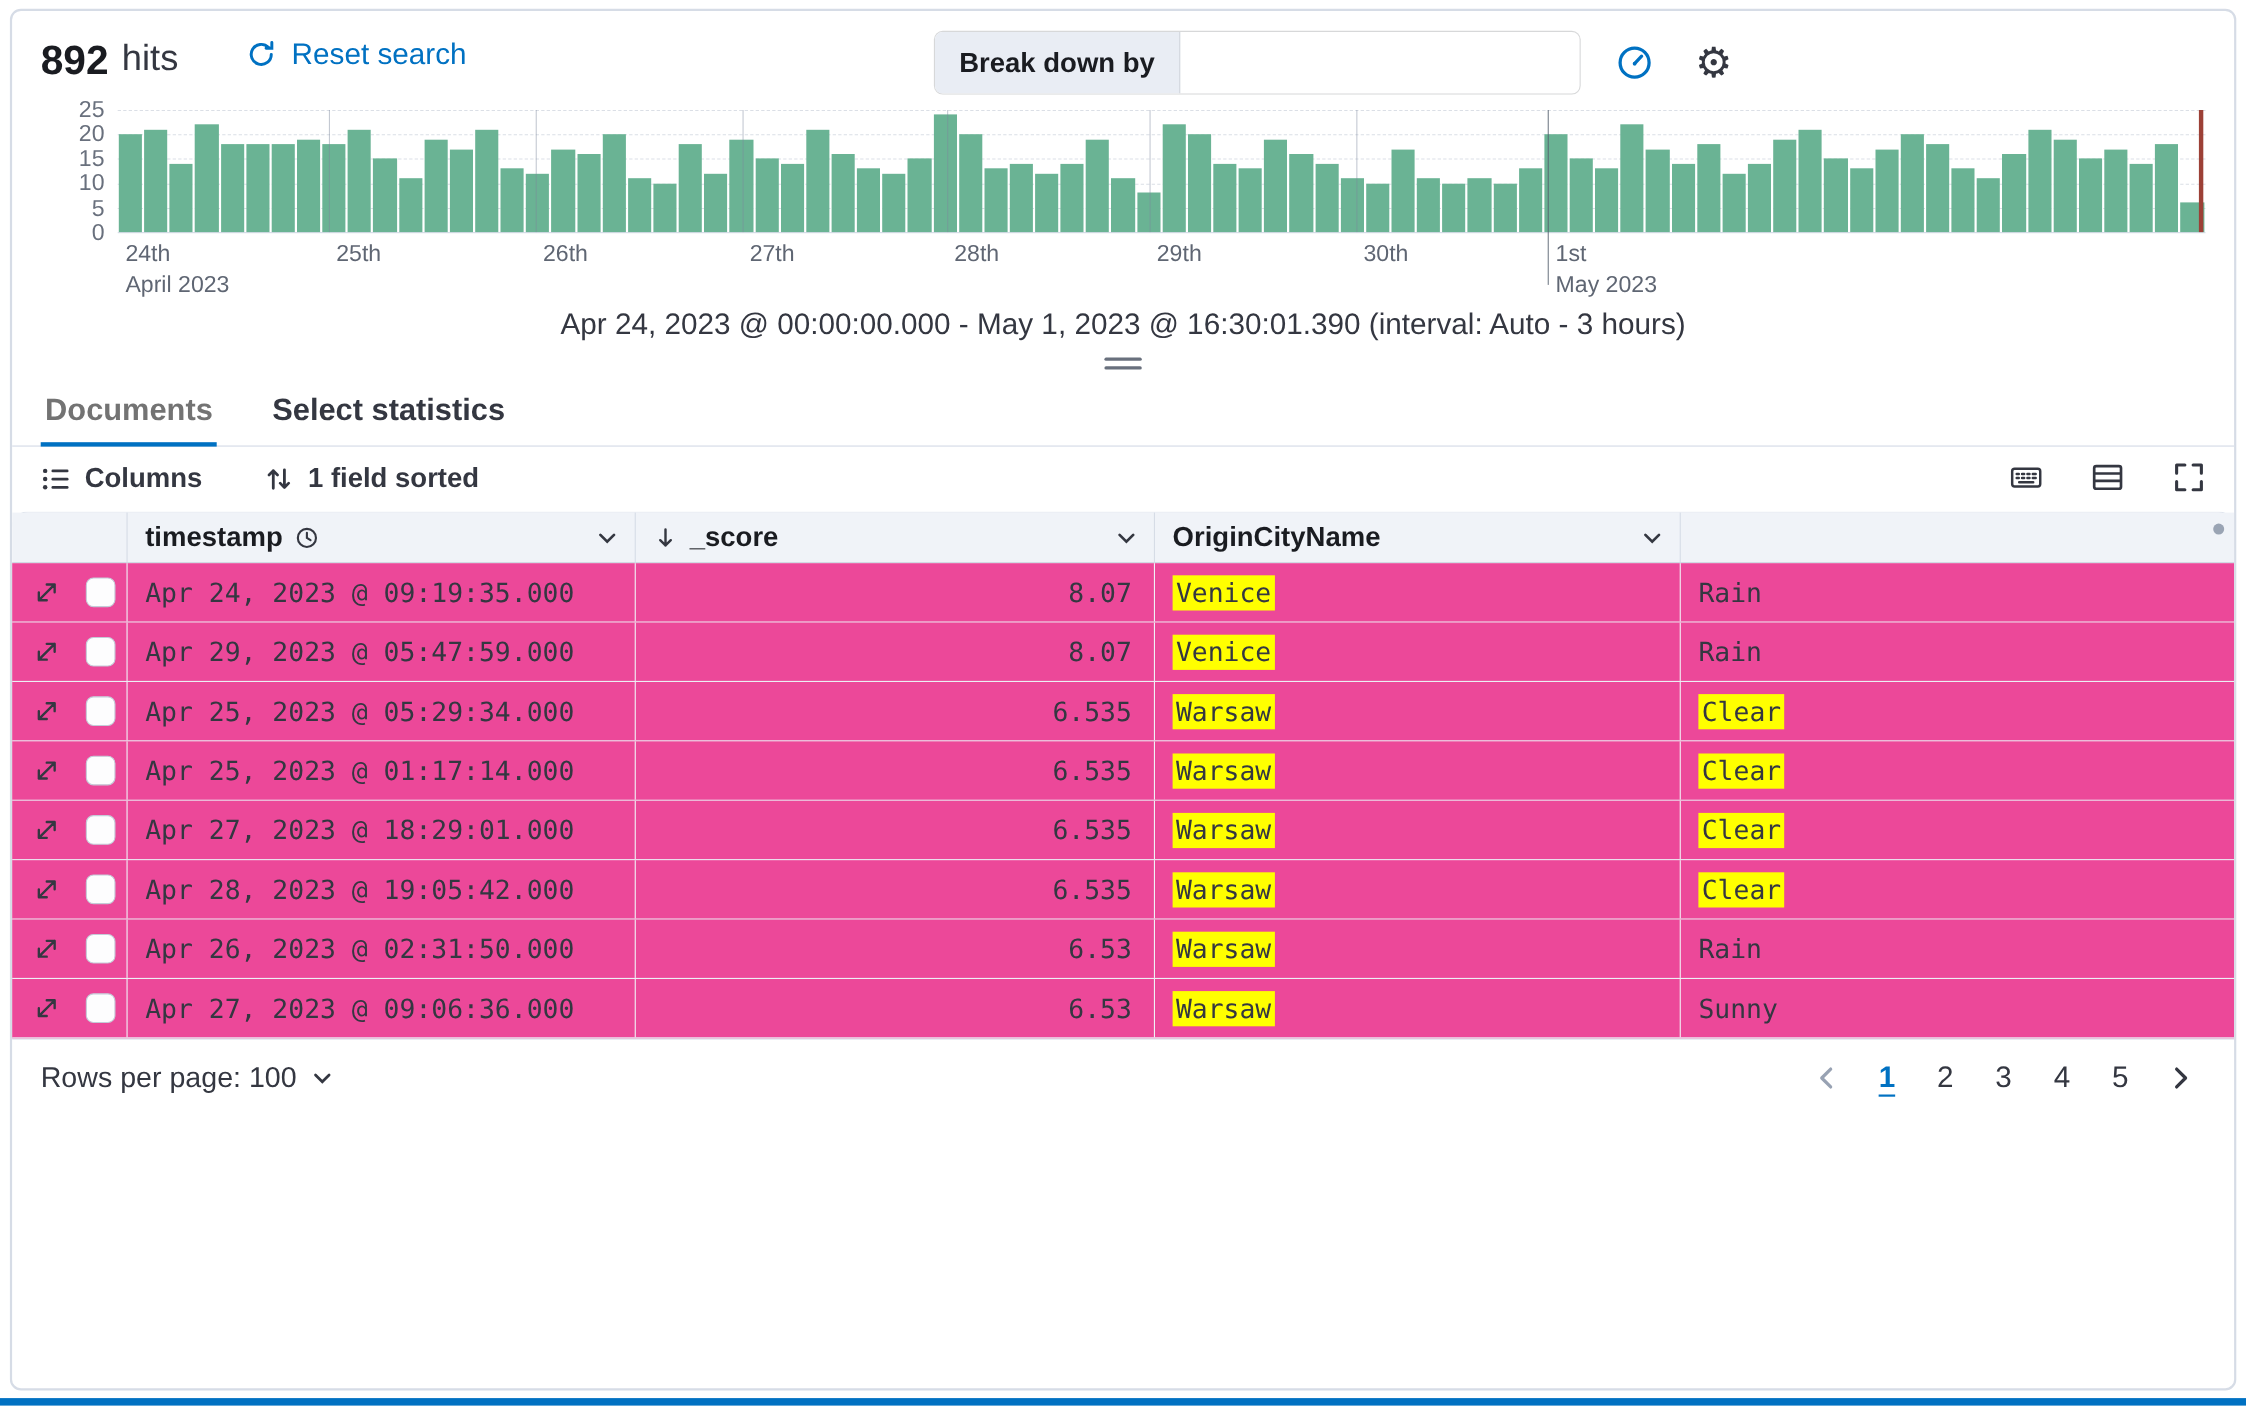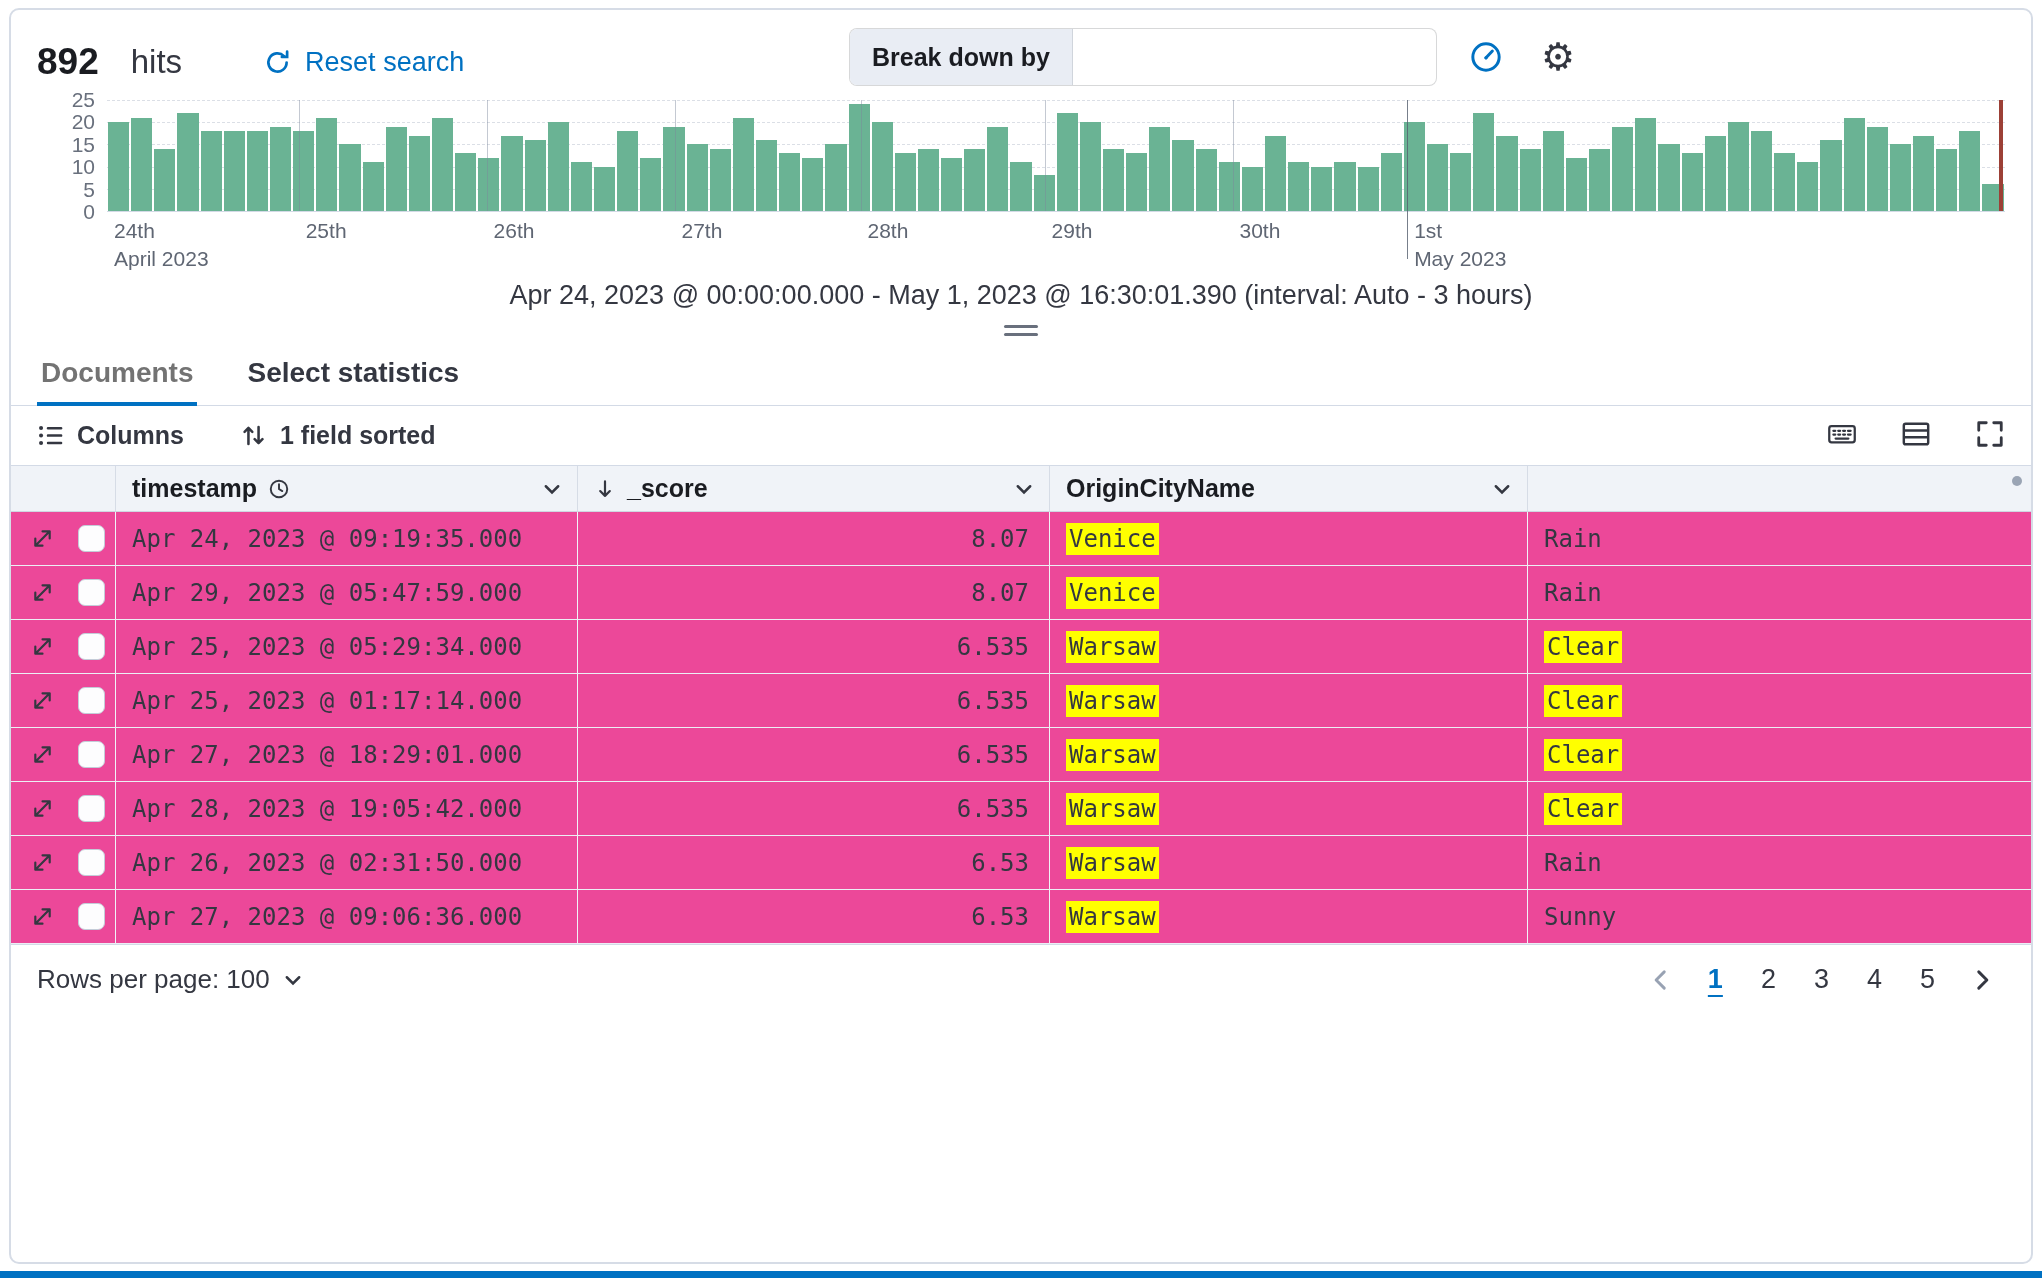--- a/index.html
+++ b/index.html
@@ -23,24 +23,23 @@
     overflow: hidden;
   }
   .bottom-accent {
     position: absolute; left: 0; right: 0; bottom: 0; height: 7px;
     background: #0071c2;
   }
 
   
   .top-bar {
     position: relative;
-    display: flex; align-items: center;
+    display: flex; align-items: flex-start;
     padding: 24px 26px 8px 26px;
     height: 88px;
-    gap: 20px;
   }
   .hits-count { font-size: 37px; font-weight: 700; color: #1a1c21; }
   .hits-label { font-size: 33px; font-weight: 400; color: #343741; margin-left: 12px; }
   .reset-search {
     margin-left: 62px;
     display: flex; align-items: center; gap: 14px;
     color: #0071c2; font-size: 27px; font-weight: 500;
   }
   .reset-search svg { width: 27px; height: 27px; }
 
@@ -118,21 +117,21 @@
   .tab.active::after { content: ''; position: absolute; left: 0; right: 0; bottom: -1px; height: 4px; background: #0071c2; }
 
   
   .toolbar { display: flex; align-items: center; padding: 13px 26px; gap: 56px; }
   .tb-btn { display: flex; align-items: center; gap: 13px; font-size: 25px; font-weight: 600; color: #343741; }
   .tb-btn svg { width: 27px; height: 27px; }
   .tb-icons { margin-left: auto; display: flex; align-items: center; gap: 44px; }
   .tb-icons svg { width: 30px; height: 30px; color: #343741; }
 
   
-  .grid { border-top: 1px solid #d3dae6; position: relative; }
+  .grid { border-top: 1px solid #d3dae6; position: relative; border-radius: 14px; }
   .thead, .trow {
     display: grid;
     grid-template-columns: 105px 462px 472px 478px 1fr;
     padding-right: 24px;
   }
   .thead {
     background: #f0f3f8;
     border-bottom: 1px solid #cfd6e2;
     height: 46px;
   }

